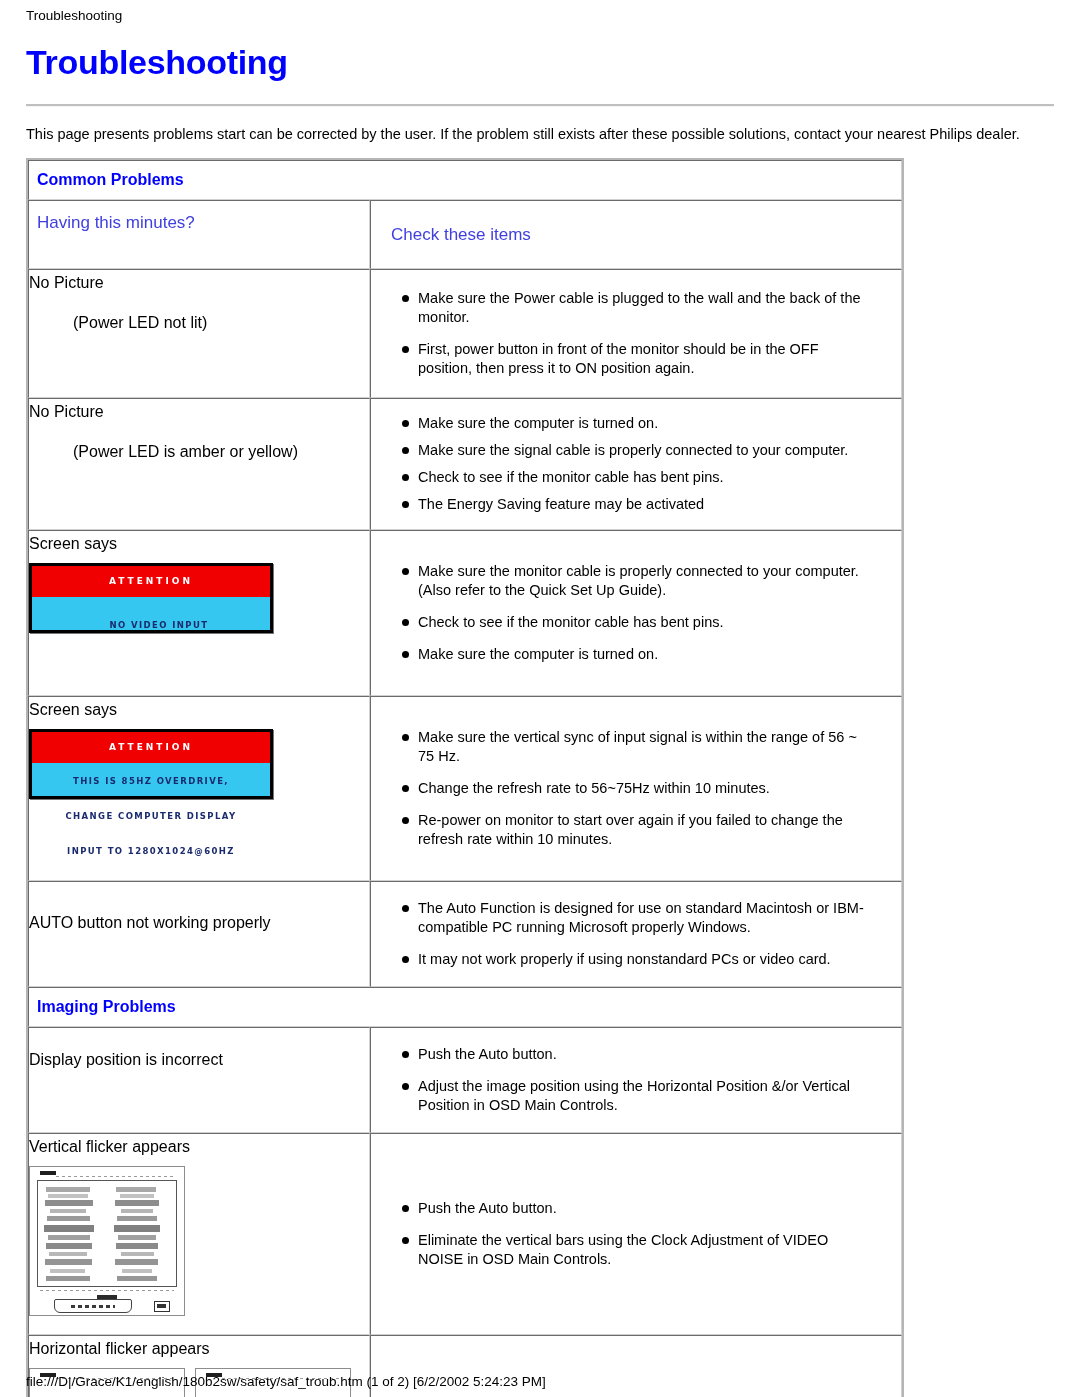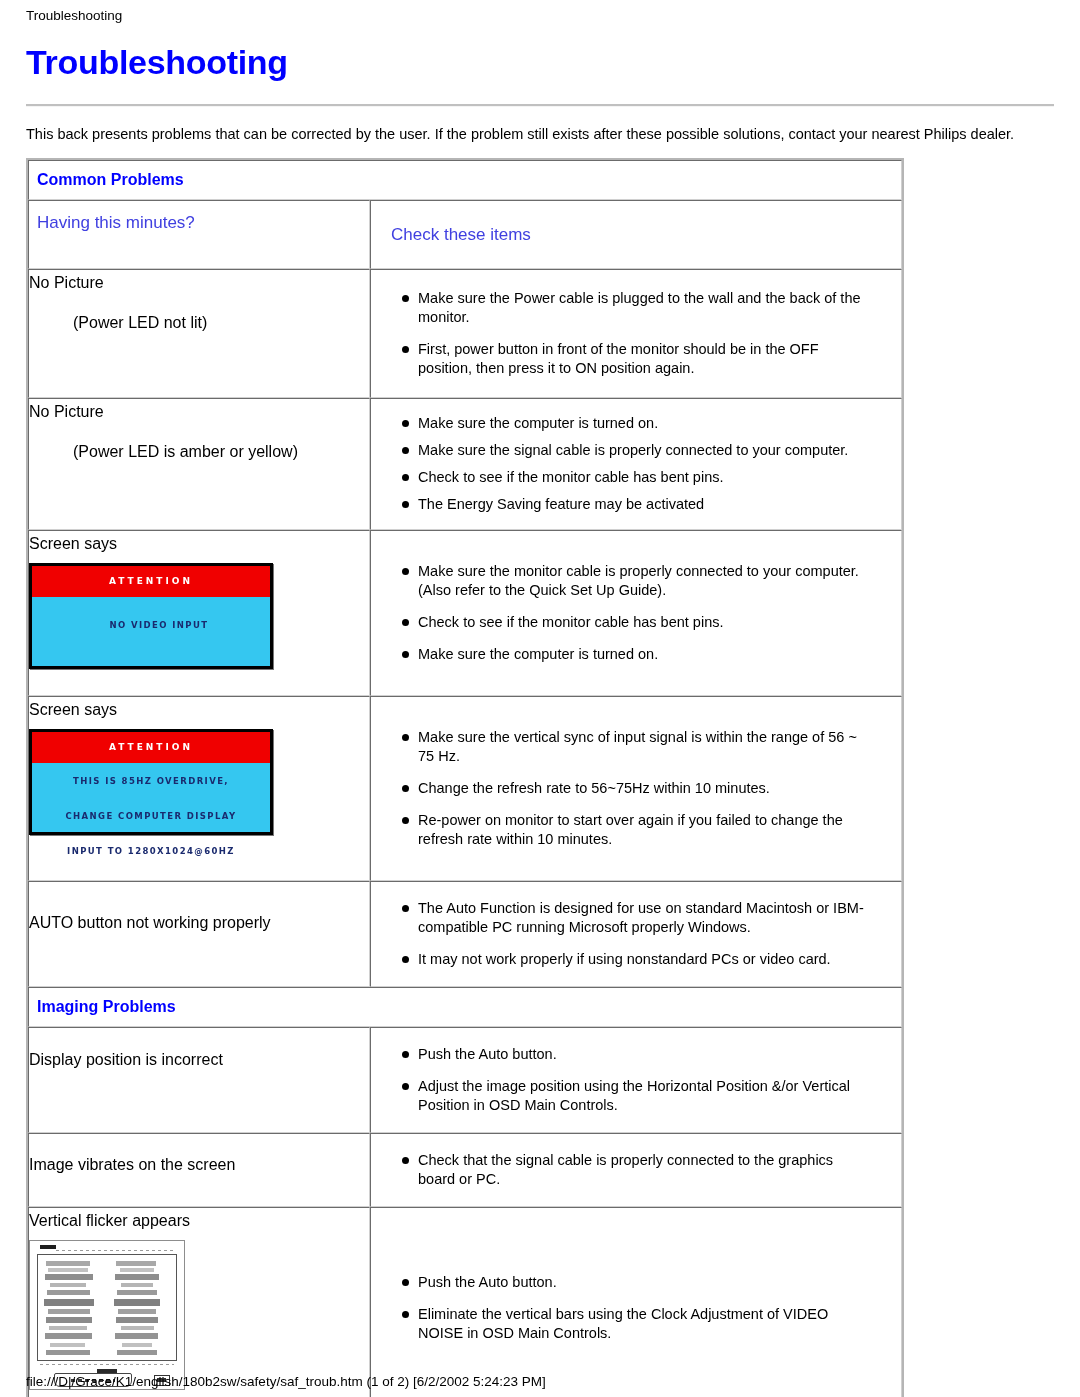--- a/index.html
+++ b/index.html
@@ -136,21 +136,21 @@
     width: 7px;
     height: 7px;
     background: #000;
     border-radius: 50%;
   }
   ul.checks.vcenter { padding-top: 26px; padding-bottom: 26px; }
 
   
   .osd {
     width: 244px;
-    height: 106px;
+    height: 70px;
     border: 3px solid #000;
     background: #35c7f0;
     margin: 6px 0 8px 0;
     box-sizing: border-box;
     position: relative;
     box-shadow: 1px 1px 0 #777;
   }
   .osd .bar {
     background: #f00000;
     color: #ffffff;
@@ -273,21 +273,21 @@
 
 <div class="page">
 
   <div class="breadcrumb">Troubleshooting</div>
 
   <h1 class="page-title">Troubleshooting</h1>
 
 
   <hr class="divider">
 
-  <div class="intro">This back presents problems that can be corrected by the user. If the problem still exists after these possible solutions, contact your nearest Philips dealer.</div>
+  <div class="intro">This page presents problems start can be corrected by the user. If the problem still exists after these possible solutions, contact your nearest Philips dealer.</div>
 
   <table class="tbl">
     <tbody>
 
       <tr>
         <td colspan="2">
           <div class="section-head">Common Problems</div>
         </td>
       </tr>
 
@@ -389,30 +389,20 @@
           <span class="ptext">Display position is incorrect</span>
         </td>
         <td>
           <ul class="checks" style="padding-top:12px;padding-bottom:12px">
             <li>Push the Auto button.</li>
             <li>Adjust the image position using the Horizontal Position &amp;/or Vertical Position in OSD Main Controls.</li>
           </ul>
         </td>
       </tr>
 
-      <tr>
-        <td class="problem-cell" style="padding-top:18px;padding-bottom:18px">
-          <span class="ptext">Image vibrates on the screen</span>
-        </td>
-        <td>
-          <ul class="checks" style="padding-top:12px;padding-bottom:12px">
-            <li>Check that the signal cable is properly connected to the graphics board or PC.</li>
-          </ul>
-        </td>
-      </tr>
 
       <tr>
         <td class="problem-cell">
           <span class="ptext">Vertical flicker appears</span>
           <div class="crt">
             <div class="toptab"></div>
             <div class="topdots"></div>
             <div class="bezel">
               <div class="noise-band" style="left:8px;top:6px;width:44px;height:5px;background:#a8a8a8"></div>
               <div class="noise-band" style="left:10px;top:13px;width:40px;height:4px;background:#c2c2c2"></div>

